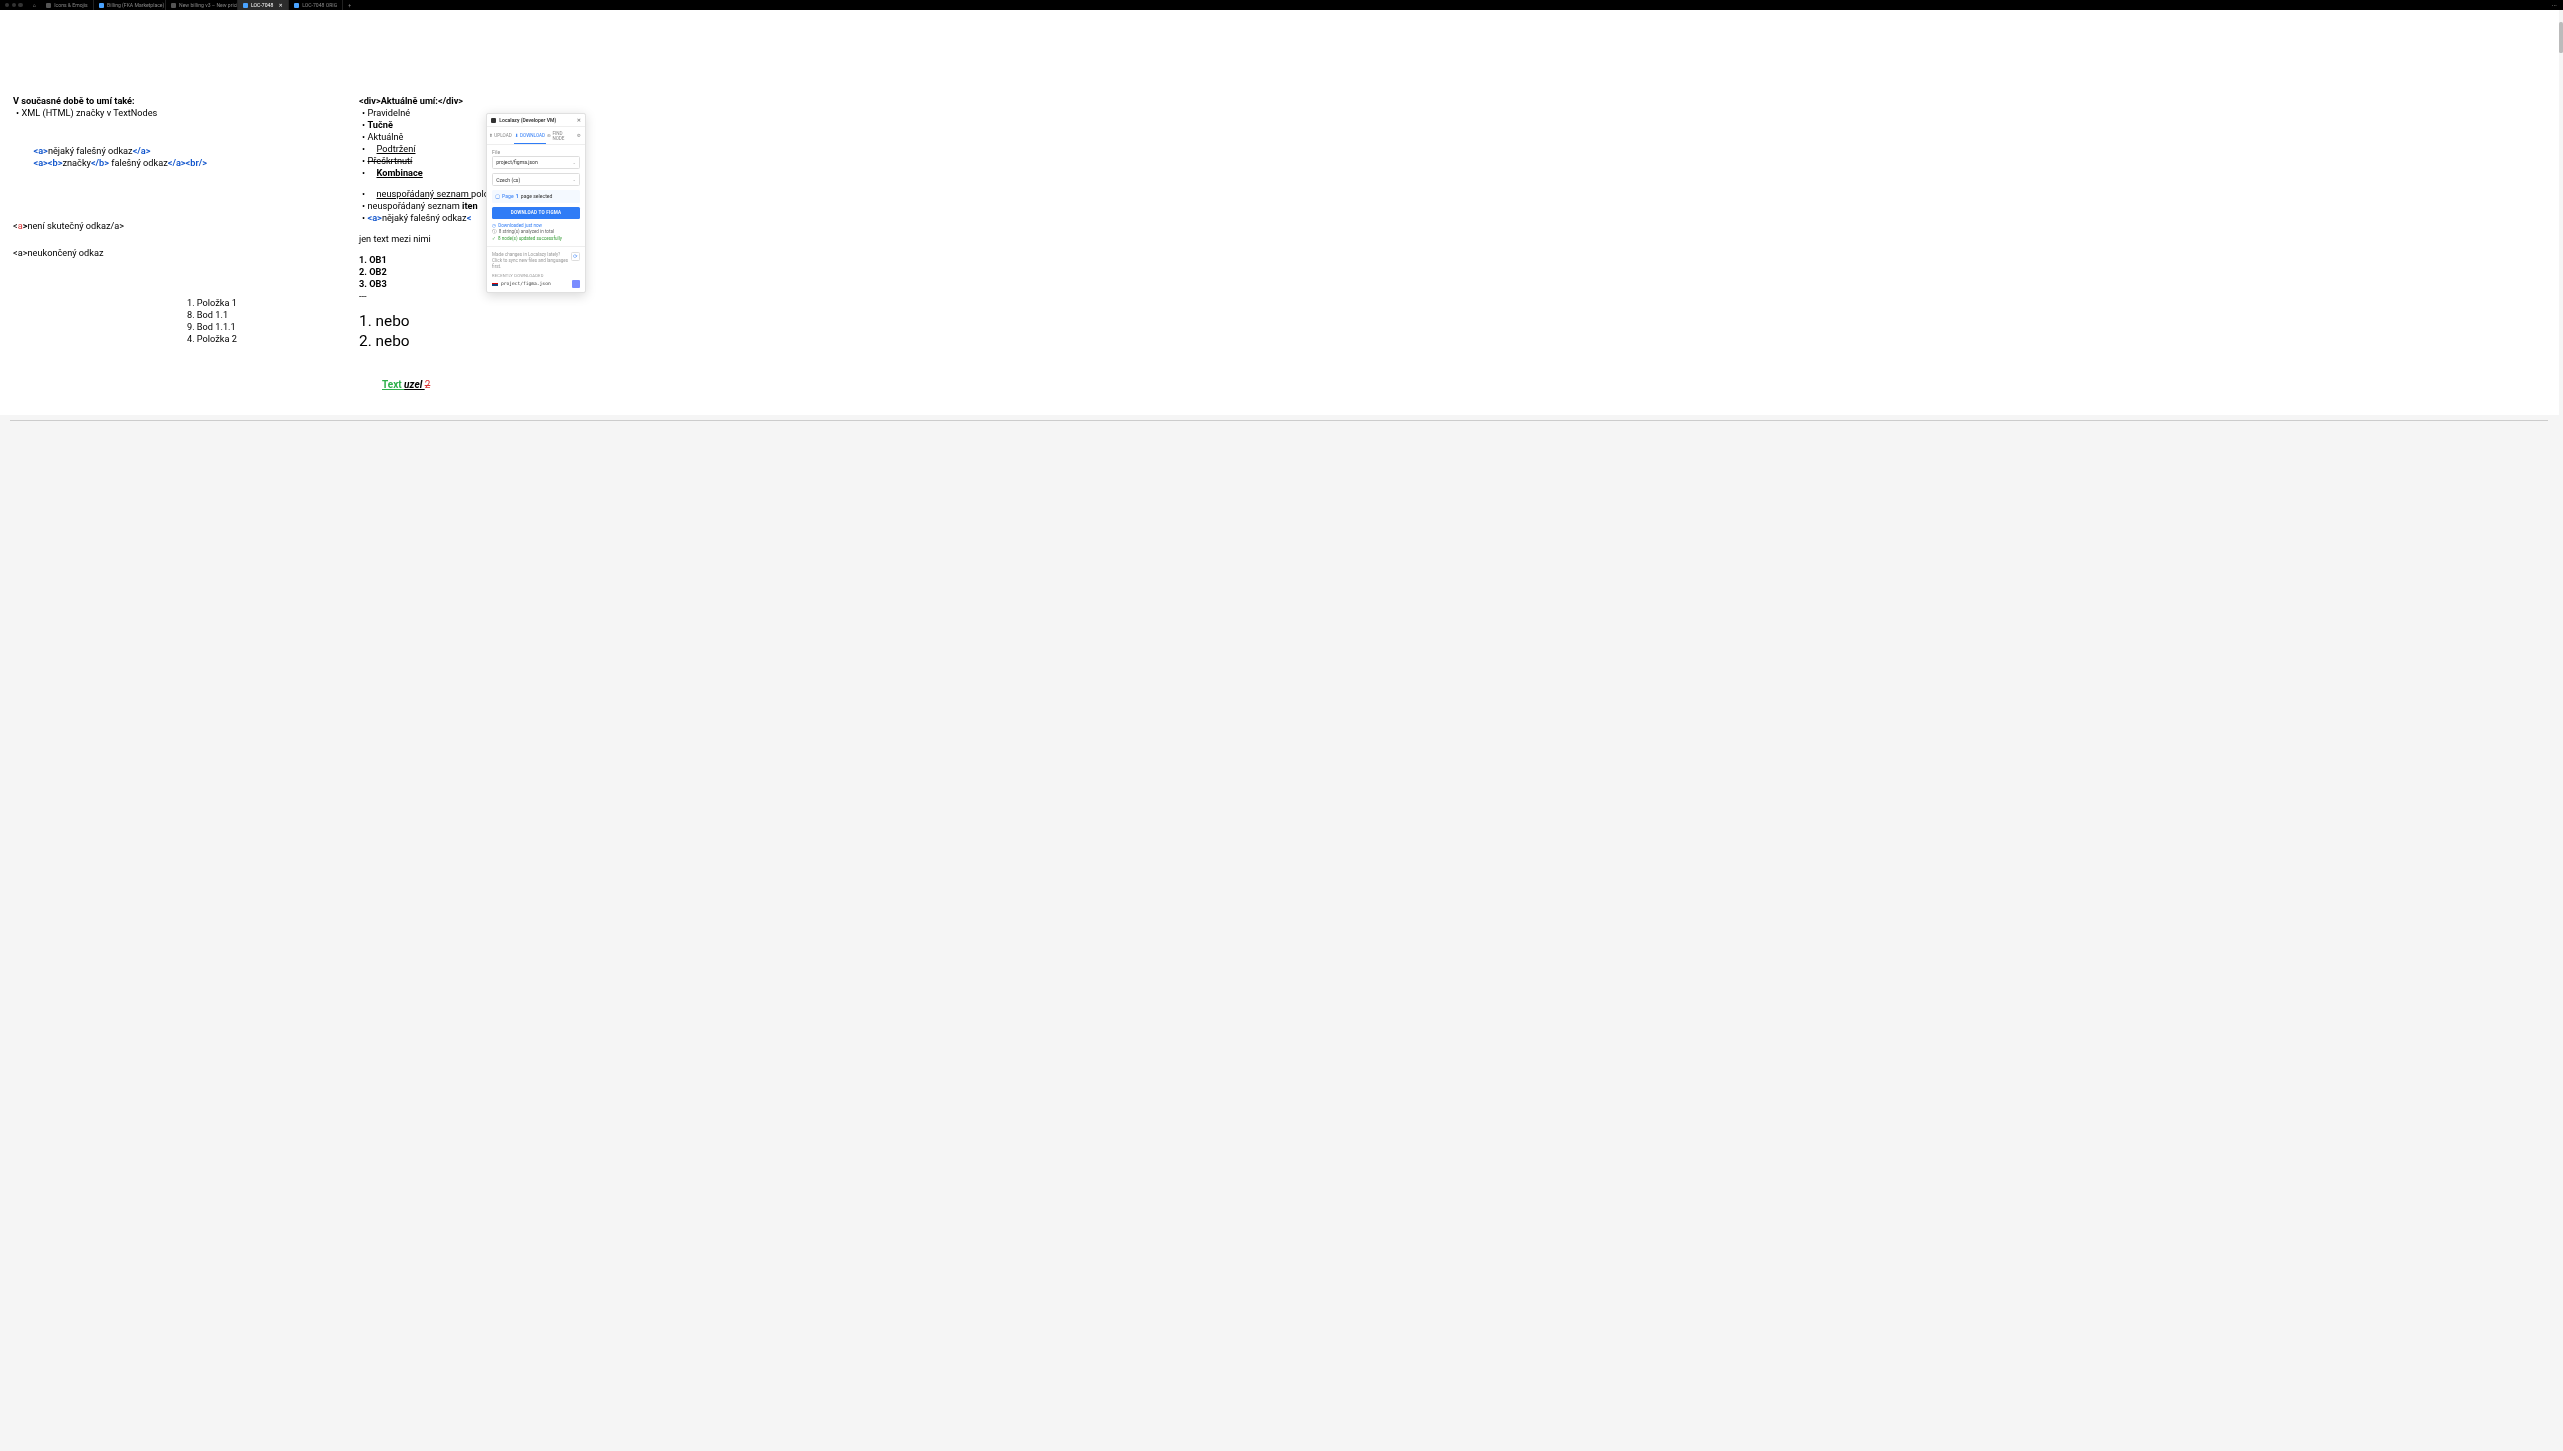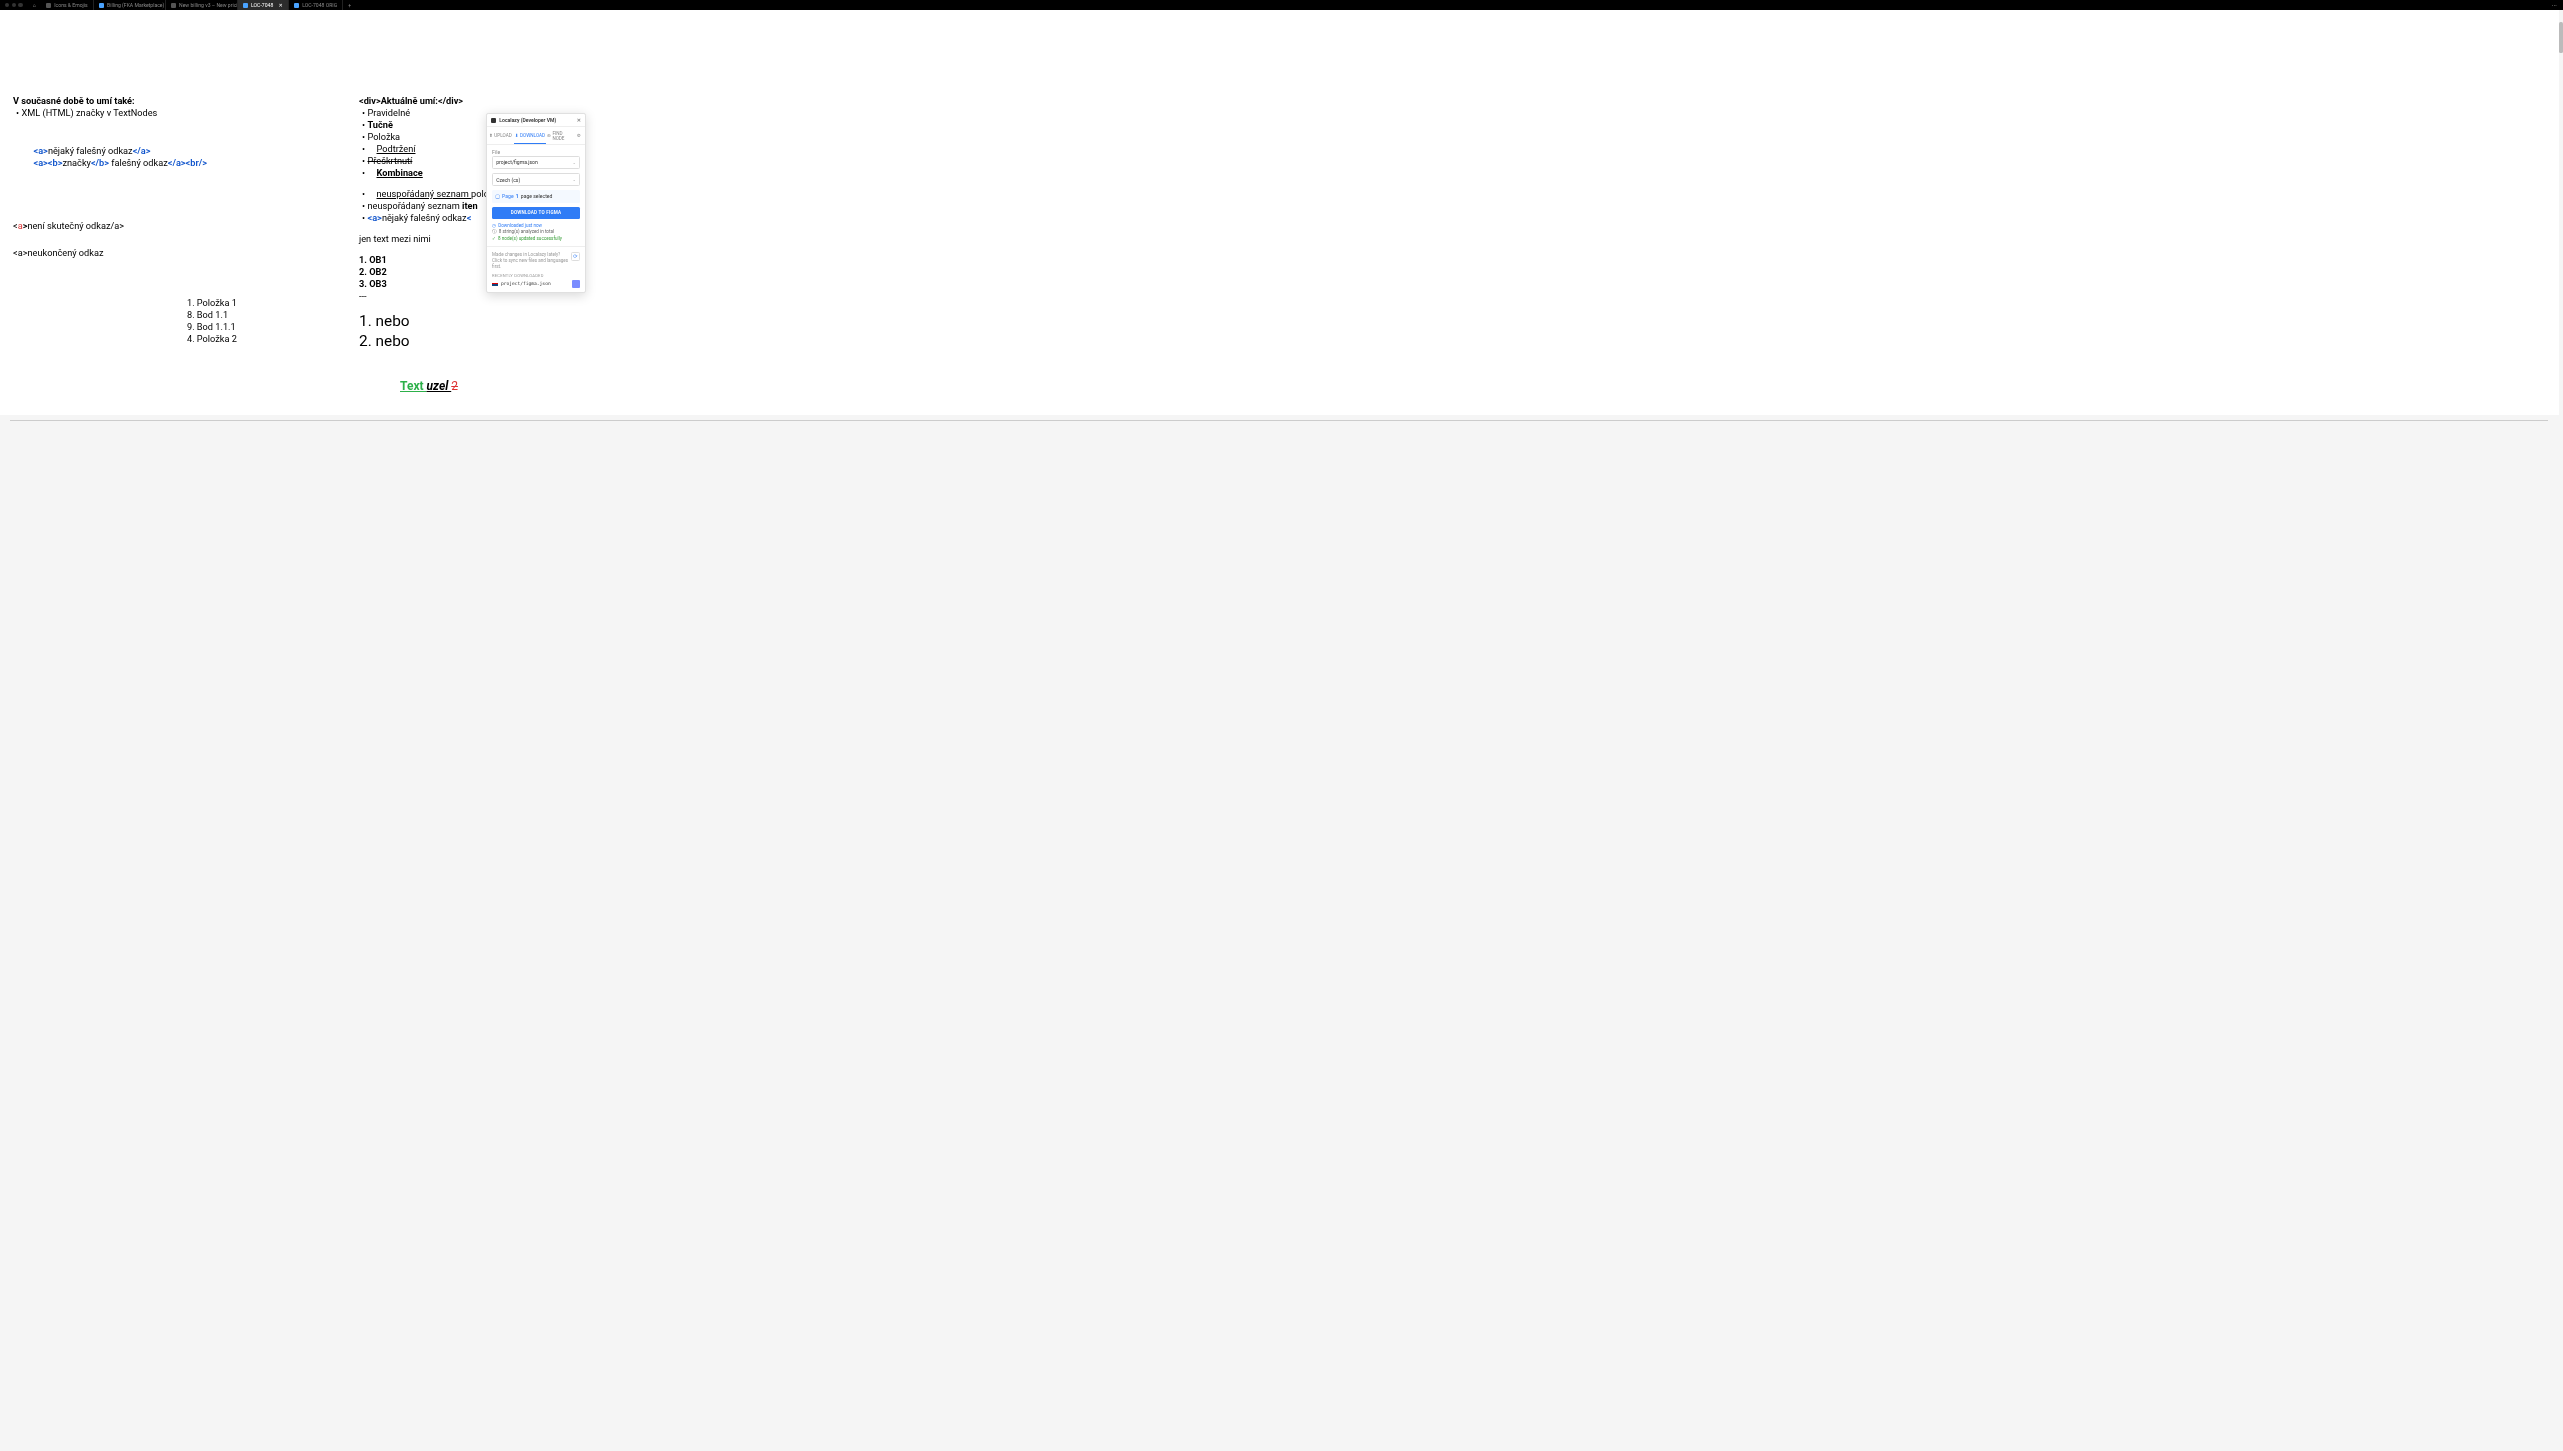--- a/index.html
+++ b/index.html
@@ -64,21 +64,21 @@
 .panel-ft { border-top:0.5px solid #eee; padding:4.1px 5.1px; }
 .hint { color:#999; font-size:4.6px; line-height:1.3; }
 .sync { float:right; width:9.2px; height:9.2px; border:0.5px solid #ddd; border-radius:1.5px; display:flex; align-items:center; justify-content:center; color:#2f7cf6; cursor:pointer; }
 .recent { color:#999; font-size:4.1px; letter-spacing:0.2px; margin-top:3.1px; }
 .recent-row { display:flex; align-items:center; gap:2.6px; margin-top:2.1px; }
 .flag { width:6.2px; height:4.6px; background:linear-gradient(#fff 33%,#d00 33% 66%,#11457e 66%); }
 .mono { font-family:ui-monospace,Menlo,monospace; font-size:4.6px; }
 .avatar { width:8.2px; height:8.2px; background:#7a8cff; margin-left:auto; border-radius:1px; }
 
 
-.textnode { position:absolute; left:400px; top:369px; font-size:12px; }
+.textnode { position:absolute; left:382px; top:369px; font-size:10px; }
 .textnode .t1 { color:#2db04a; font-weight:700; text-decoration:underline; }
 .textnode .t2 { color:#000; font-weight:700; font-style:italic; text-decoration:underline; }
 .textnode .t3 { color:#d33; text-decoration:line-through; }
 
 .hr { position:absolute; left:10.3px; right:15.4px; top:410px; height:1px; background:#ccc; }
 </style>
 </head>
 <body>
 
 <div class="topbar">
@@ -142,21 +142,21 @@
           <div>8. Bod 1.1</div>
           <div>9. Bod 1.1.1</div>
           <div>4. Položka 2</div>
         </div>
     </div>
 
     <div class="col colR">
       <div class="h">&lt;div&gt;Aktuálně umí:&lt;/div&gt;</div>
       <div class="bullet"><span>Pravidelné</span></div>
       <div class="bullet"><span class="bld">Tučně</span></div>
-      <div class="bullet"><span class="it">Položka</span></div>
+      <div class="bullet"><span class="it">Aktuálně</span></div>
       <div class="bullet"><span class="u">Podtržení</span></div>
       <div class="bullet"><span class="st">Přeškrtnutí</span></div>
       <div class="bullet"><span class="bld it u">Kombinace</span></div>
       <div style="height:9.2px"></div>
       <div class="bullet"><span class="u">neuspořádaný seznam </span><span>polo</span></div>
       <div class="bullet"><span>neuspořádaný seznam </span><span class="bld">it</span><span class="bld it">en</span></div>
       <div class="bullet"><span class="blue">&lt;a&gt;</span><span>nějaký falešný odkaz</span><span class="blue">&lt;</span></div>
       <div style="height:9.2px"></div>
       <div>jen text mezi nimi</div>
       <div style="height:9.2px"></div>

